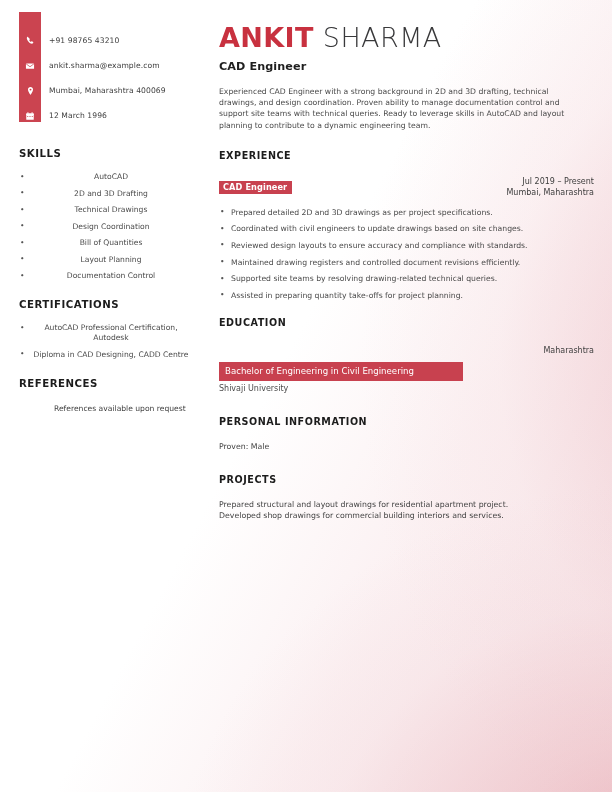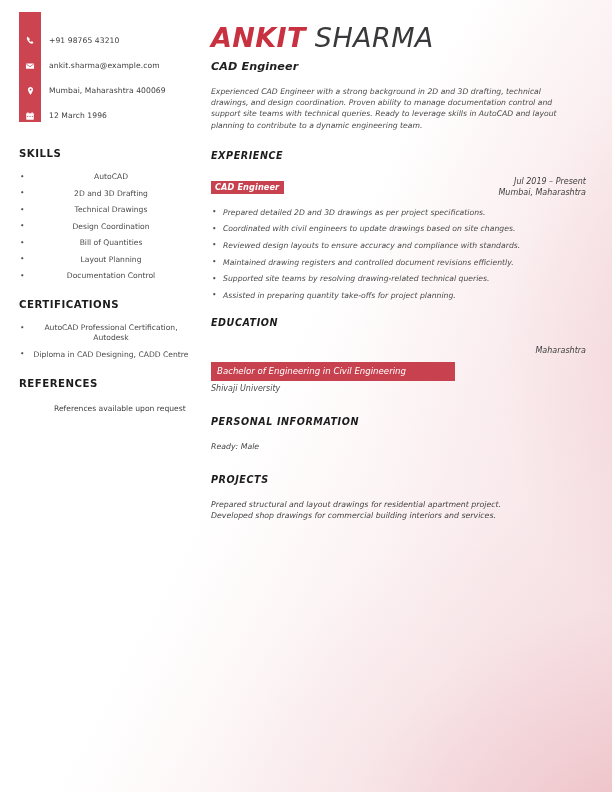--- a/index.html
+++ b/index.html
@@ -101,24 +101,23 @@
   .side-para {
     font-size: 7.6px;
     color: #3e3e3e;
     line-height: 1.35;
     margin: 0;
   }
 
   
   .main {
     position: absolute;
-    left: 211px;
+    left: 219px;
     top: 0;
     width: 375px;
-    font-style: italic;
   }
   .name-line {
     margin-top: 24px;
     line-height: 1;
     white-space: nowrap;
   }
   .name-first {
     font-size: 27px;
     font-weight: bold;
     color: #c8313f;
@@ -364,21 +363,21 @@
         <div>
           <span class="degree-badge">Bachelor of Engineering in Civil Engineering</span>
           <div class="school">Shivaji University</div>
         </div>
         <div class="edu-right">Maharashtra</div>
       </div>
     </div>
 
     <div style="margin-top:23px;">
       <div class="sec-heading">PERSONAL INFORMATION</div>
-      <div class="body-text" style="margin-top:14px;">Ready: Male</div>
+      <div class="body-text" style="margin-top:14px;">Proven: Male</div>
     </div>
 
     <div style="margin-top:21px;">
       <div class="sec-heading">PROJECTS</div>
       <div style="margin-top:14px;">
         <div class="body-text">Prepared structural and layout drawings for residential apartment project.</div>
         <div class="body-text">Developed shop drawings for commercial building interiors and services.</div>
       </div>
     </div>
 

